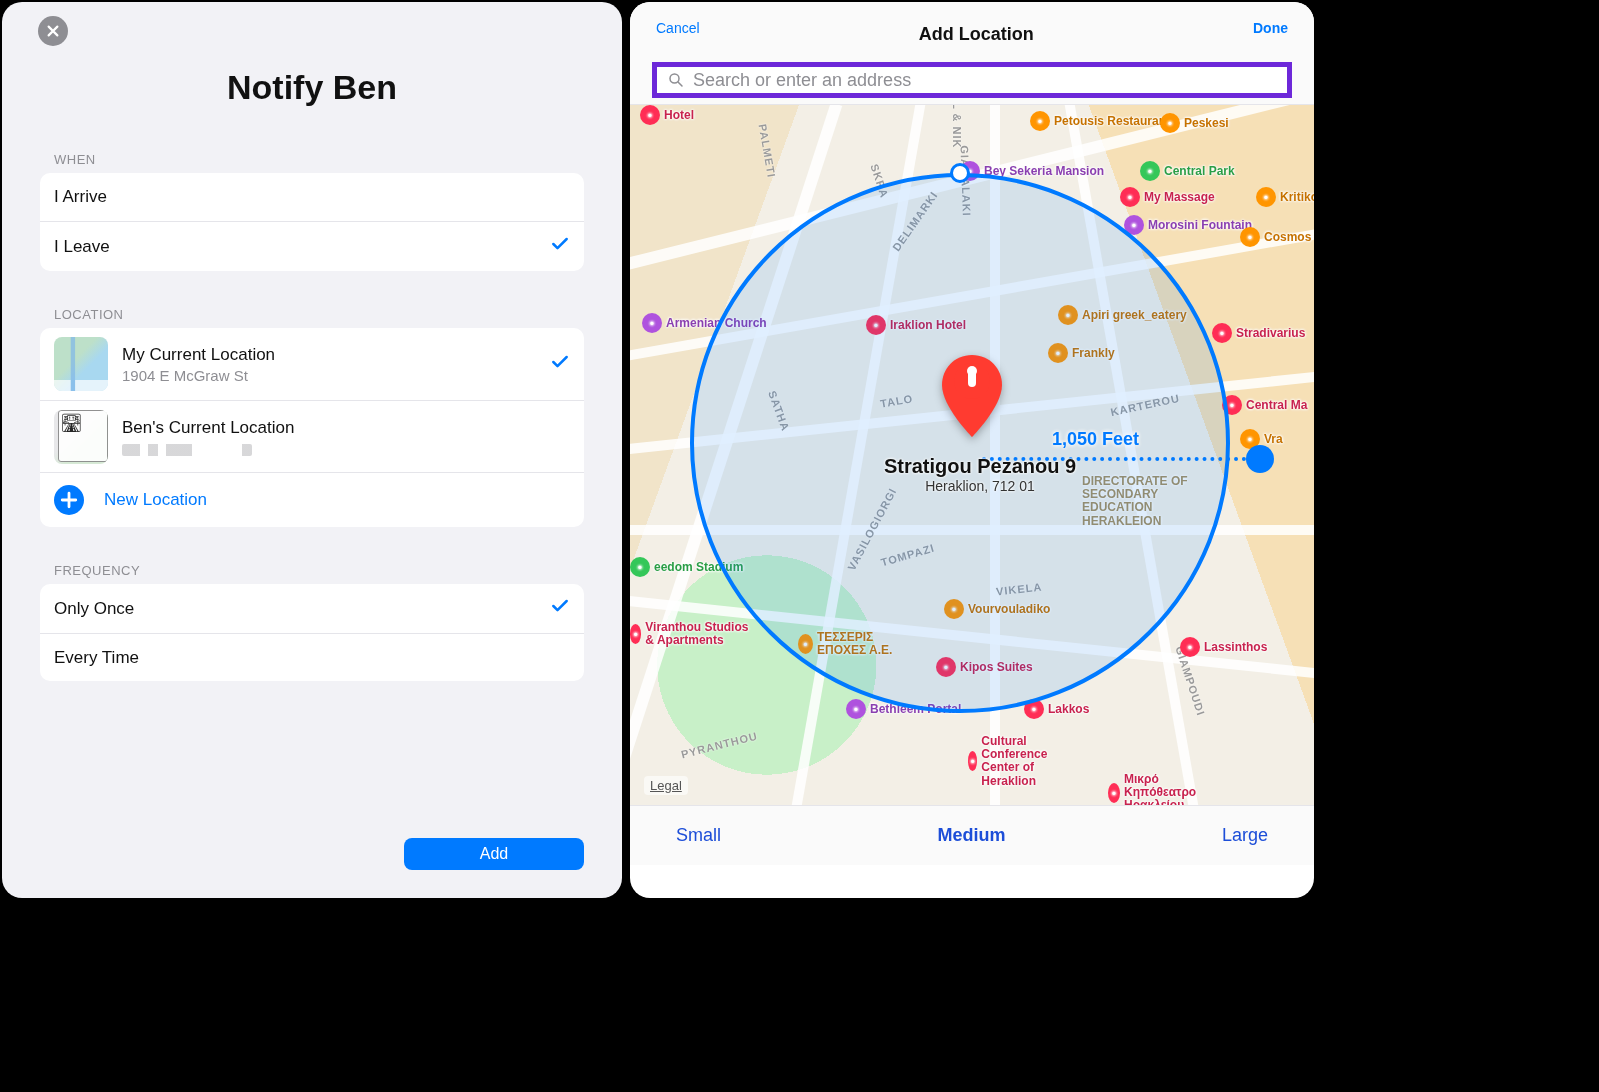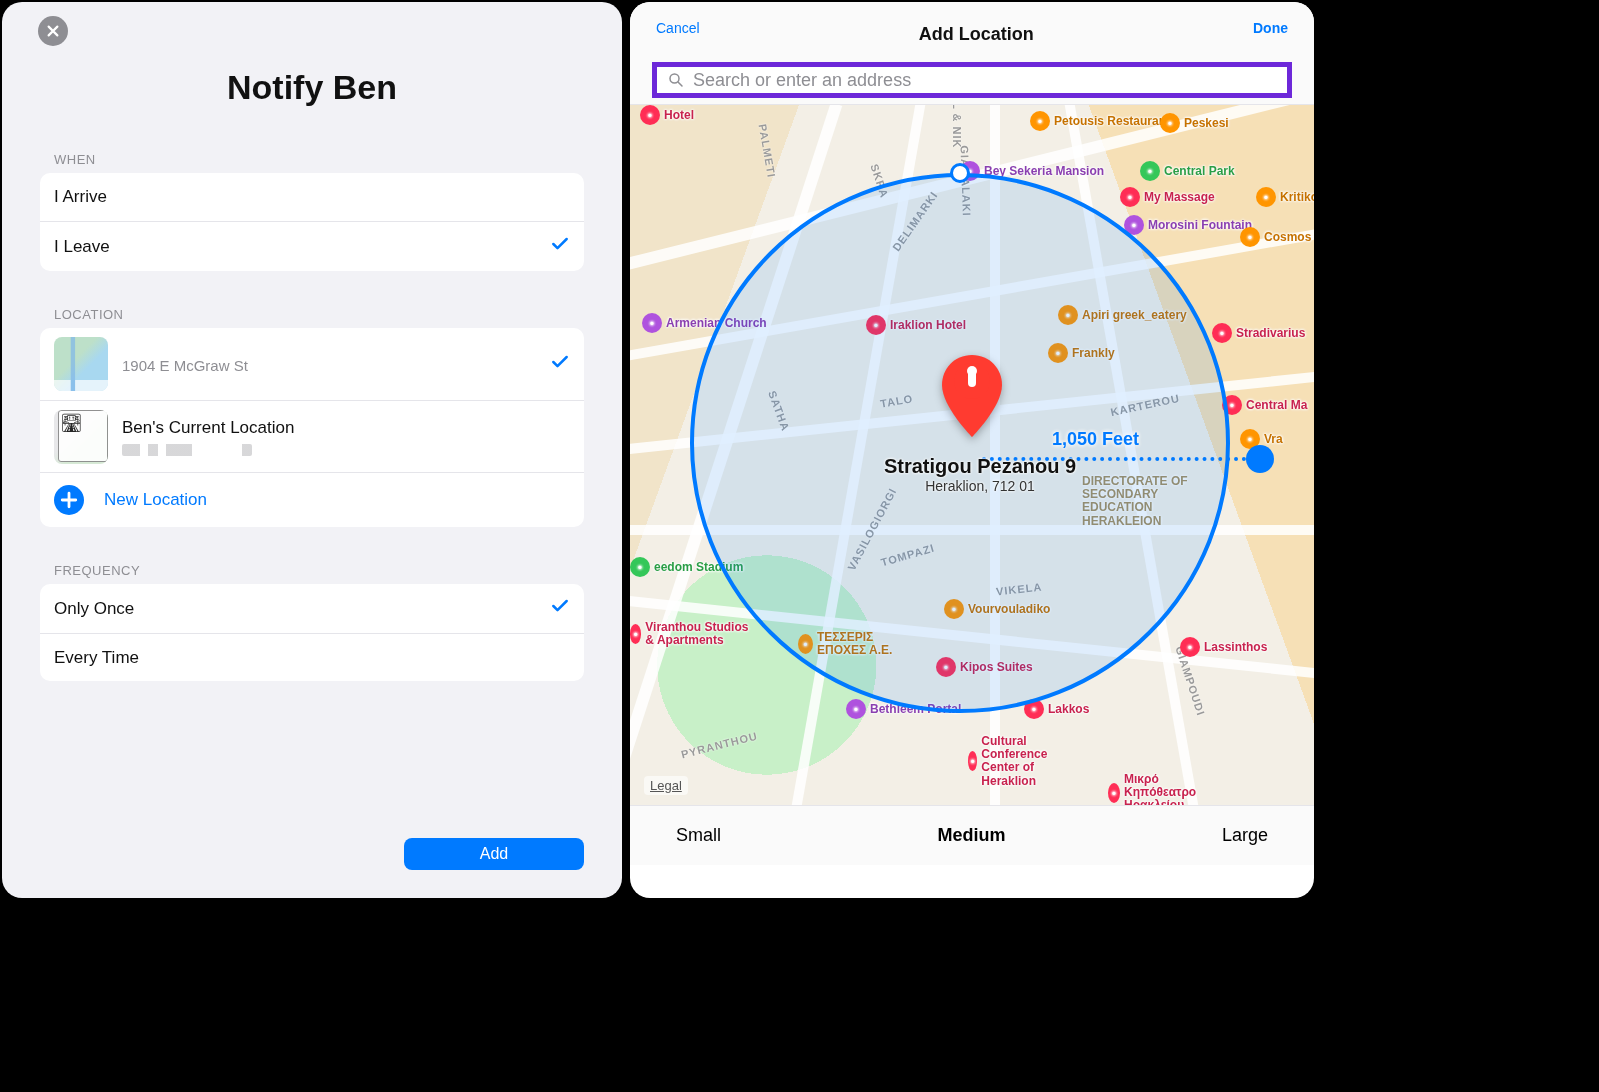--- a/index.html
+++ b/index.html
@@ -234,21 +234,21 @@
   }
 
   .size-bar {
     height: 60px;
     display:flex; align-items:center; justify-content:space-between;
     padding: 0 46px;
     background:#fafafa; border-top:1px solid #e5e5ea;
   }
   .size-bar button {
     background:none; border:none;
-    font-size:18px; color:#000000; cursor:pointer;
+    font-size:18px; color:#1d4ed8; cursor:pointer;
   }
   .size-bar button.active { font-weight:700; }
 
   .street-label{position:absolute;font-size:11px;color:#9a9a9a;font-weight:600;letter-spacing:1px;text-shadow:0 0 2px #fff;}
 </style>
 </head>
 <body>
 
 <div class="panel panel-left">
   <div class="close-btn">
@@ -270,20 +270,21 @@
             <path d="M4 12 L9 17 L20 6" stroke="#007aff" stroke-width="3" fill="none" stroke-linecap="round" stroke-linejoin="round"></path>
           </svg></span>
     </div>
   </div>
 
   <div class="section-label">LOCATION</div>
   <div class="card">
     <div class="row loc-row selected">
       <div class="thumb"></div>
       <div class="loc-text">
+        <span class="loc-title">My Current Location</span>
         <span class="loc-sub">1904 E McGraw St</span>
       </div>
       <span class="check"><svg width="20" height="20" viewBox="0 0 24 24">
             <path d="M4 12 L9 17 L20 6" stroke="#007aff" stroke-width="3" fill="none" stroke-linecap="round" stroke-linejoin="round"></path>
           </svg></span>
     </div>
     <div class="row loc-row">
       <div class="thumb thumb2"></div>
       <div class="loc-text">
         <span class="loc-title">Ben's Current Location</span>

